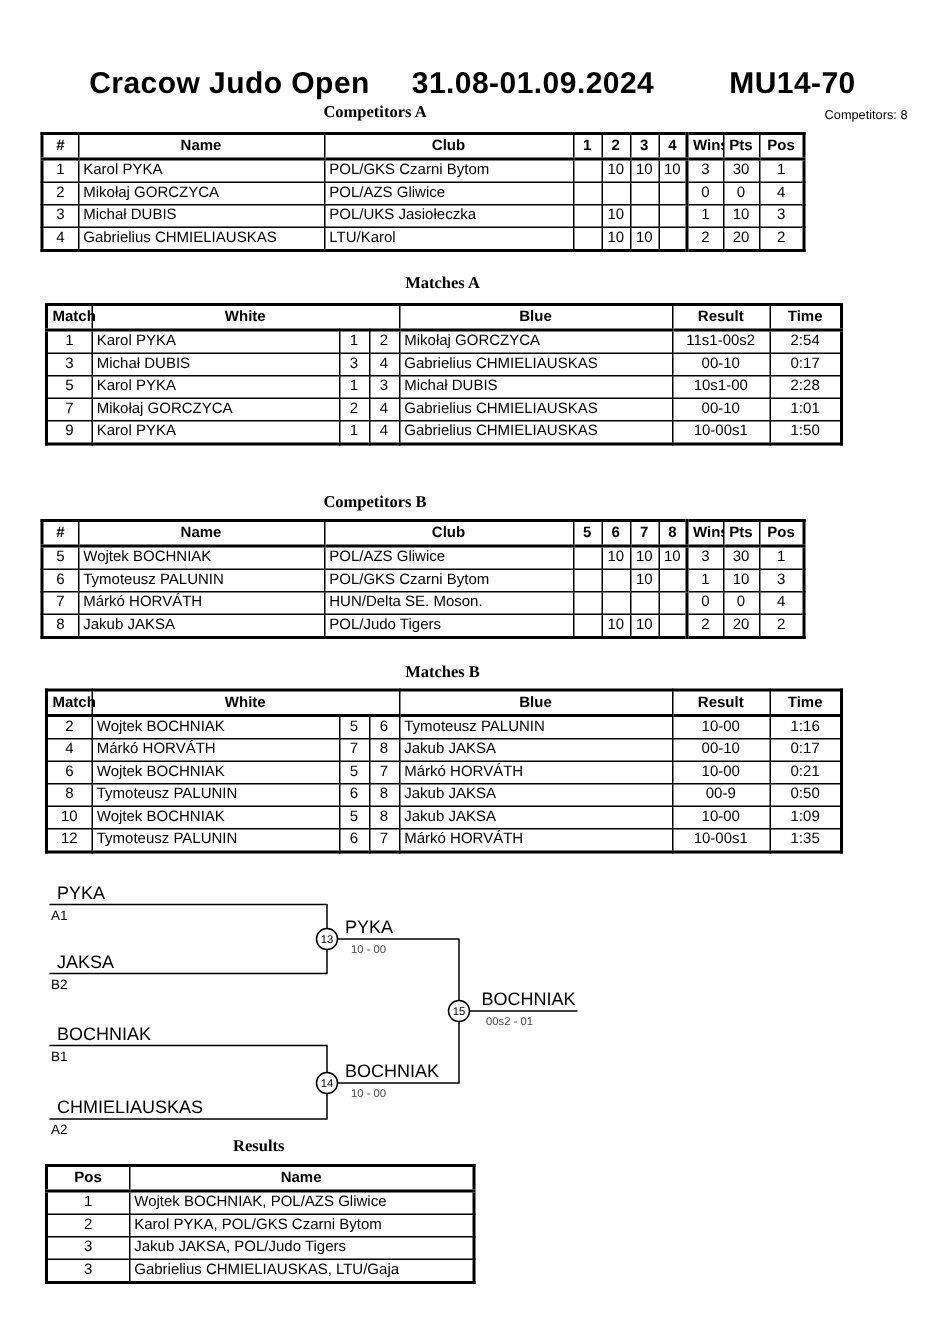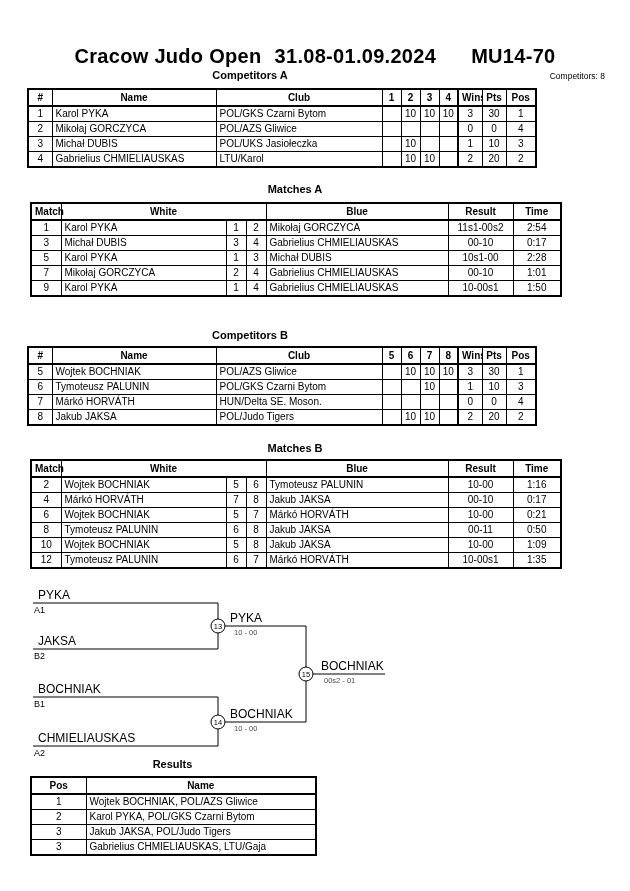--- a/index.html
+++ b/index.html
@@ -3,25 +3,25 @@
 <meta charset="utf-8">
 <style>
   html,body{margin:0;padding:0;}
   body{
     width:630px;height:891px;background:#ffffff;position:relative;
     font-family:"Liberation Sans",sans-serif;color:#000;
     -webkit-font-smoothing:antialiased;
   }
   .title{
     position:absolute;top:45px;left:0;width:630px;
-    display:flex;justify-content:center;align-items:flex-end;gap:13px;
+    display:flex;justify-content:center;align-items:flex-end;gap:28px;
     font-size:20px;font-weight:bold;letter-spacing:.3px;white-space:nowrap;
   }
   .title .category{margin-left:22px;}
-  .sec{position:absolute;font-size:11px;font-weight:bold;text-align:center;}
+  .sec{position:absolute;font-size:11px;font-weight:bold;text-align:center;font-family:Liberation Serif, serif;}
   .count{position:absolute;top:71px;right:25px;font-size:8.5px;}
   table{
     position:absolute;border-collapse:collapse;table-layout:fixed;
     background:#fff;border:2px solid #000;
   }
   th,td{
     border:1px solid #000;padding:0 3px;font-size:10px;height:14px;
     line-height:14px;overflow:hidden;white-space:nowrap;
   }
   thead th{font-weight:bold;border-bottom:2px solid #000;height:15px;}
@@ -325,21 +325,21 @@
       <td class="l">Márkó HORVÁTH</td>
       <td class="c">10-00</td>
       <td class="c">0:21</td>
     </tr>
     <tr>
       <td class="c">8</td>
       <td class="l">Tymoteusz PALUNIN</td>
       <td class="c">6</td>
       <td class="c">8</td>
       <td class="l">Jakub JAKSA</td>
-      <td class="c">00-11</td>
+      <td class="c">00-9</td>
       <td class="c">0:50</td>
     </tr>
     <tr>
       <td class="c">10</td>
       <td class="l">Wojtek BOCHNIAK</td>
       <td class="c">5</td>
       <td class="c">8</td>
       <td class="l">Jakub JAKSA</td>
       <td class="c">10-00</td>
       <td class="c">1:09</td>

